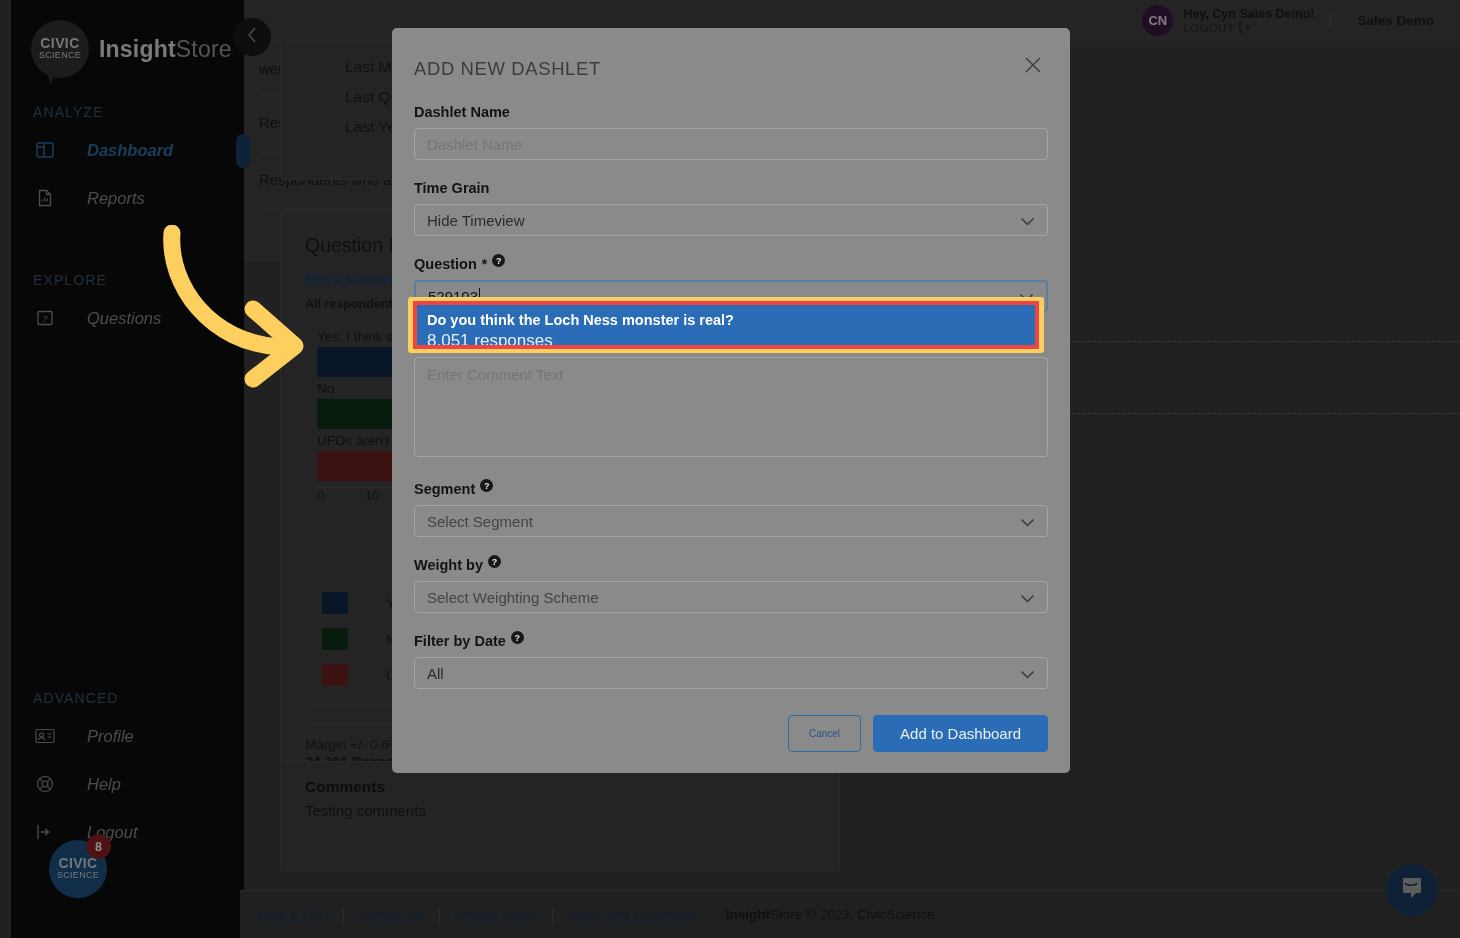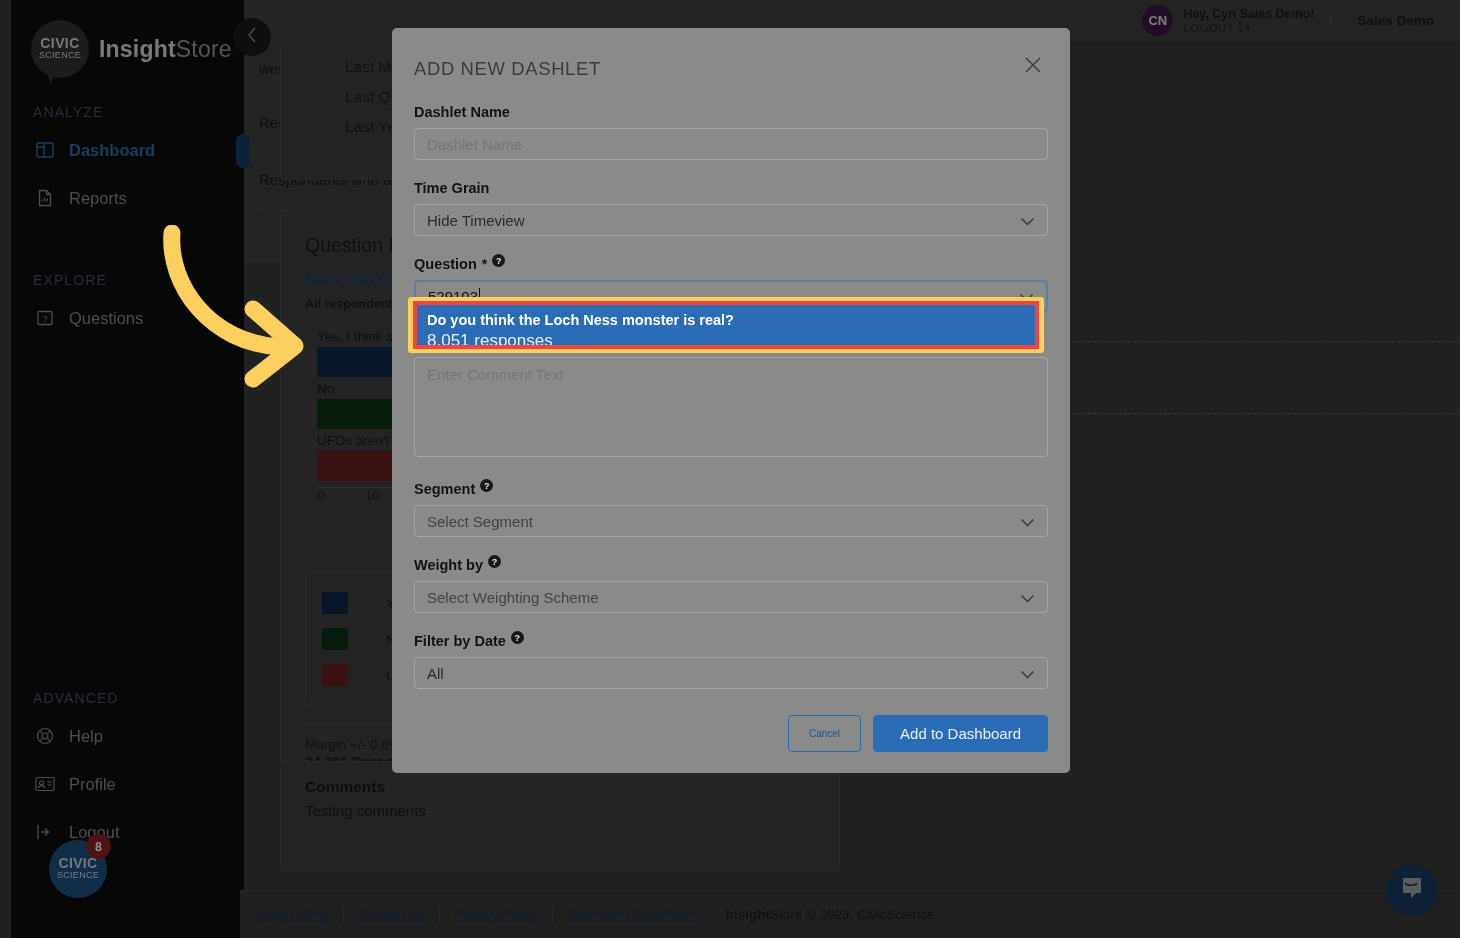--- a/index.html
+++ b/index.html
@@ -43,23 +43,23 @@
     align-items: center; justify-content: center; cursor: pointer;
   }
   .collapse-btn svg { stroke: #8a8a8a; }
 
   .nav-section { margin-top: 26px; }
   .nav-head {
     font-size: 14px; letter-spacing: 1.1px; color: #3e566e;
     padding: 0 0 6px 22px; text-transform: uppercase;
   }
   .nav-item {
-    display: flex; align-items: center; gap: 14px;
+    display: flex; align-items: center; gap: 32px;
     height: 48px; padding-left: 24px; color: #8b8b8b;
-    font-size: 16.5px; cursor: pointer; position: relative;
+    font-size: 16.5px; cursor: pointer; position: relative; font-style: italic;
   }
   .nav-item .ni-icon { width: 20px; height: 20px; display: flex; align-items: center; justify-content: center; }
   .nav-item.active { color: #2e6fa8; font-weight: bold; }
   .nav-item.active .ni-icon svg { stroke: #2e6fa8; }
   .active-pill {
     position: absolute; right: -6px; top: 8px; width: 14px; height: 34px;
     background: #164068; border-radius: 7px;
   }
   .adv-section { position: absolute; top: 690px; left: 0; width: 240px; }
 
@@ -399,38 +399,38 @@
               </svg>
           </span>
           <span>Questions</span>
         </div>
       </div>
 
       <div class="adv-section">
         <div class="nav-head">ADVANCED</div>
         <div class="nav-item">
           <span class="ni-icon">
-            <svg width="18" height="18" viewBox="0 0 18 18" fill="none" stroke="#8b8b8b" stroke-width="1.2">
-                <circle cx="9" cy="9" r="7.5"></circle>
-                <circle cx="9" cy="9" r="3"></circle>
-                <path d="M3.8 3.8l2.9 2.9M14.2 3.8l-2.9 2.9M3.8 14.2l2.9-2.9M14.2 14.2l-2.9-2.9"></path>
-              </svg>
-          </span>
-          <span>Help</span>
-        </div>
-        <div class="nav-item">
-          <span class="ni-icon">
             <svg width="20" height="16" viewBox="0 0 20 16" fill="none" stroke="#8b8b8b" stroke-width="1.2">
                 <rect x="1" y="1.5" width="18" height="13" rx="1.5"></rect>
                 <circle cx="6.5" cy="7" r="2"></circle>
                 <path d="M3.3 12c.5-1.6 1.8-2.4 3.2-2.4S9.2 10.4 9.7 12"></path>
                 <path d="M12.5 6h4M12.5 9h4"></path>
               </svg>
           </span>
           <span>Profile</span>
+        </div>
+        <div class="nav-item">
+          <span class="ni-icon">
+            <svg width="18" height="18" viewBox="0 0 18 18" fill="none" stroke="#8b8b8b" stroke-width="1.2">
+                <circle cx="9" cy="9" r="7.5"></circle>
+                <circle cx="9" cy="9" r="3"></circle>
+                <path d="M3.8 3.8l2.9 2.9M14.2 3.8l-2.9 2.9M3.8 14.2l2.9-2.9M14.2 14.2l-2.9-2.9"></path>
+              </svg>
+          </span>
+          <span>Help</span>
         </div>
         <div class="nav-item">
           <span class="ni-icon">
             <svg width="18" height="16" viewBox="0 0 18 16" fill="none" stroke="#8b8b8b" stroke-width="1.3">
                 <path d="M2 1v14"></path>
                 <path d="M9 4.5L12.5 8 9 11.5M5 8h7.5"></path>
               </svg>
           </span>
           <span>Logout</span>
         </div>

